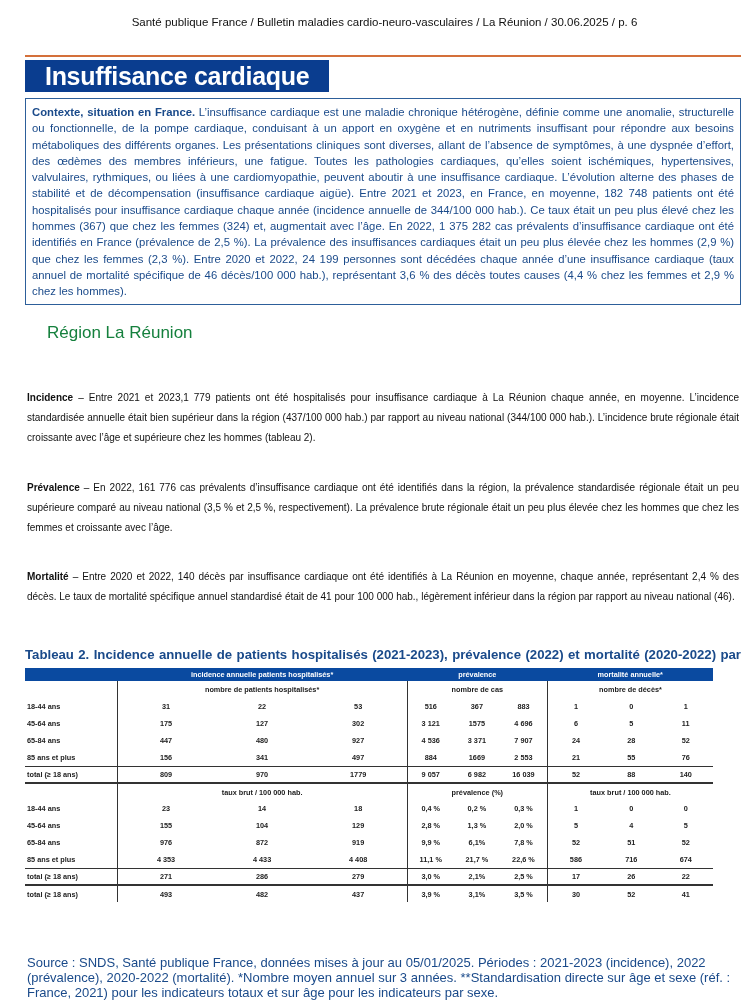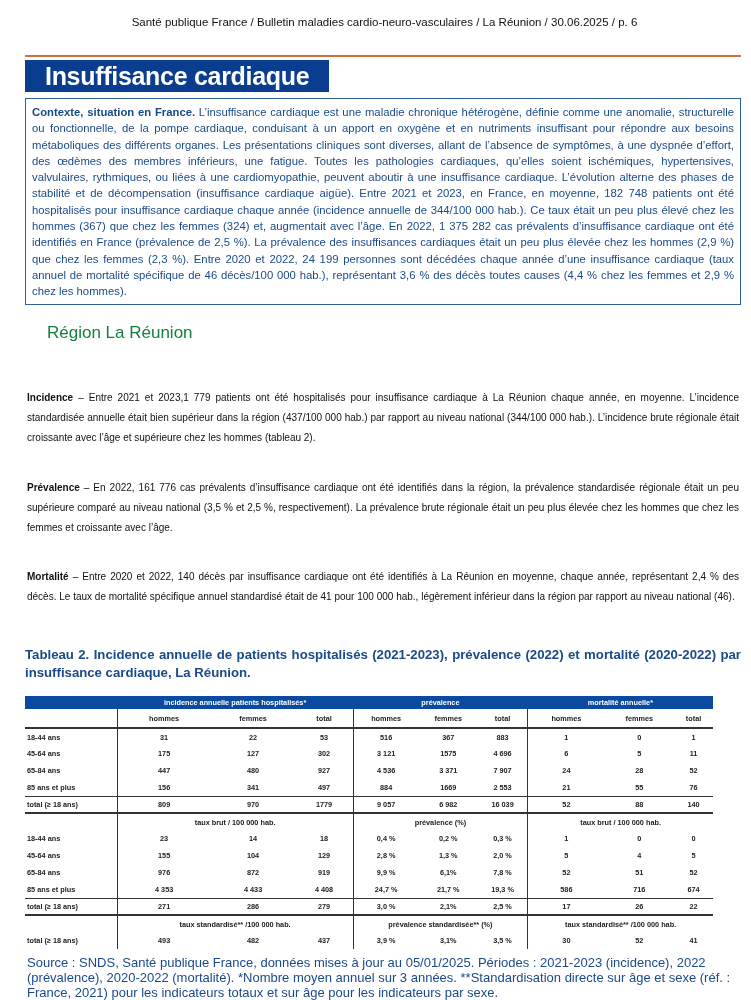--- a/index.html
+++ b/index.html
@@ -6,21 +6,21 @@
   body { width: 751px; height: 1000px; background: #ffffff; font-family: "Liberation Sans", sans-serif; color: #111; position: relative; overflow: hidden; }
   .running-head { position: absolute; top: 16px; left: 0; width: 751px; text-align: center; font-size: 11.5px; color: #111; margin-left: 9px; }
   .orange-rule { position: absolute; top: 55px; left: 25px; width: 716px; height: 2px; background: #d4703a; }
   .title { position: absolute; top: 60px; left: 25px; background: #0a3d8f; color: #fff; font-size: 25px; font-weight: bold; padding: 0 20px; line-height: 32px; letter-spacing: -0.3px; }
   .context-box { position: absolute; top: 98px; left: 25px; width: 716px; border: 1.5px solid #2d5f9a; padding: 5px 6px 4px 6px; color: #1a4a8a; font-size: 11.3px; line-height: 16.3px; text-align: justify; }
   .context-box b { color: #1a4a8a; }
   .region-title { position: absolute; top: 323px; left: 27px; color: #15803d; font-size: 17px; margin-left: 20px; }
   .para { position: absolute; left: 27px; width: 712px; font-size: 10px; line-height: 20px; text-align: justify; color: #111; margin-top: 35px; }
   .para b { font-weight: bold; }
   .table-caption { position: absolute; top: 622px; left: 25px; width: 716px; color: #1a4a8a; font-size: 13.2px; font-weight: bold; line-height: 18px; text-align: justify; margin-top: 24px; }
-  table.data { position: absolute; top: 696px; left: 25px; width: 688px; border-collapse: collapse; font-size: 7.3px; font-weight: bold; color: #222; }
+  table.data { position: absolute; top: 668px; left: 25px; width: 688px; border-collapse: collapse; font-size: 7.3px; font-weight: bold; color: #222; }
   table.data td, table.data th { text-align: center; height: 17px; padding: 0; }
   table.data .hdr-row th { background: #0a4aa0; color: #fff; height: 13px; font-weight: bold; }
   table.data .sub-hdr td { height: 19px; border-bottom: 2.5px solid #333; }
   table.data td.lbl { text-align: left; padding-left: 2px; width: 92px; }
   table.data .sep-left { border-left: 1.5px solid #333; }
   table.data .section-label td { height: 17px; }
   table.data .total-row td { border-top: 1.5px solid #333; border-bottom: 2.5px solid #333; }
   table.data .france-row td { background: #efefef; font-style: italic; }
   table.data .france-row td.lbl { font-weight: normal; font-style: italic; }
   .source { position: absolute; top: 955px; left: 27px; width: 712px; color: #1a4a8a; font-size: 13px; line-height: 15px; }
@@ -51,34 +51,28 @@
 <div class="table-caption">Tableau 2. Incidence annuelle de patients hospitalisés (2021-2023), prévalence (2022) et mortalité (2020-2022) par insuffisance cardiaque, La Réunion.</div>
 
 <table class="data">
   <tbody>
       <tr class="hdr-row">
     <th></th>
     <th colspan="3">incidence annuelle patients hospitalisés*</th>
     <th colspan="3">prévalence</th>
     <th colspan="3">mortalité annuelle*</th>
   </tr>
-  <tr class="sub-hdr">
-    <td class="lbl"></td>
-    <td class="sep-left">hommes</td>
-    <td>femmes</td>
-    <td>total</td>
-    <td class="sep-left">hommes</td>
-    <td>femmes</td>
-    <td>total</td>
-    <td class="sep-left">hommes</td>
-    <td>femmes</td>
-    <td>total</td>
-  </tr>
   </tbody>
     <tbody id="tbody">
+      <tr class="section-label">
+        <td class="lbl"></td>
+        <td colspan="3" class="sep-left">nombre de patients hospitalisés*</td>
+        <td colspan="3" class="sep-left">nombre de cas</td>
+        <td colspan="3" class="sep-left">nombre de décès*</td>
+      </tr>
       <tr>
         <td class="lbl">18-44 ans</td>
         <td class="sep-left">31</td>
         <td>22</td>
         <td>53</td>
         <td class="sep-left">516</td>
         <td>367</td>
         <td>883</td>
         <td class="sep-left">1</td>
         <td>0</td>
@@ -172,45 +166,39 @@
         <td>7,8 %</td>
         <td class="sep-left">52</td>
         <td>51</td>
         <td>52</td>
       </tr>
       <tr>
         <td class="lbl">85 ans et plus</td>
         <td class="sep-left">4 353</td>
         <td>4 433</td>
         <td>4 408</td>
-        <td class="sep-left">24,7 %</td>
+        <td class="sep-left">11,1 %</td>
         <td>21,7 %</td>
-        <td>19,3 %</td>
+        <td>22,6 %</td>
         <td class="sep-left">586</td>
         <td>716</td>
         <td>674</td>
       </tr>
       <tr class="total-row">
         <td class="lbl">total (≥ 18 ans)</td>
         <td class="sep-left">271</td>
         <td>286</td>
         <td>279</td>
         <td class="sep-left">3,0 %</td>
         <td>2,1%</td>
         <td>2,5 %</td>
         <td class="sep-left">17</td>
         <td>26</td>
         <td>22</td>
       </tr>
-      <tr class="section-label">
-        <td class="lbl"></td>
-        <td colspan="3" class="sep-left">taux standardisé** /100 000 hab.</td>
-        <td colspan="3" class="sep-left">prévalence standardisée** (%)</td>
-        <td colspan="3" class="sep-left">taux standardisé** /100 000 hab.</td>
-      </tr>
       <tr>
         <td class="lbl">total (≥ 18 ans)</td>
         <td class="sep-left">493</td>
         <td>482</td>
         <td>437</td>
         <td class="sep-left">3,9 %</td>
         <td>3,1%</td>
         <td>3,5 %</td>
         <td class="sep-left">30</td>
         <td>52</td>

